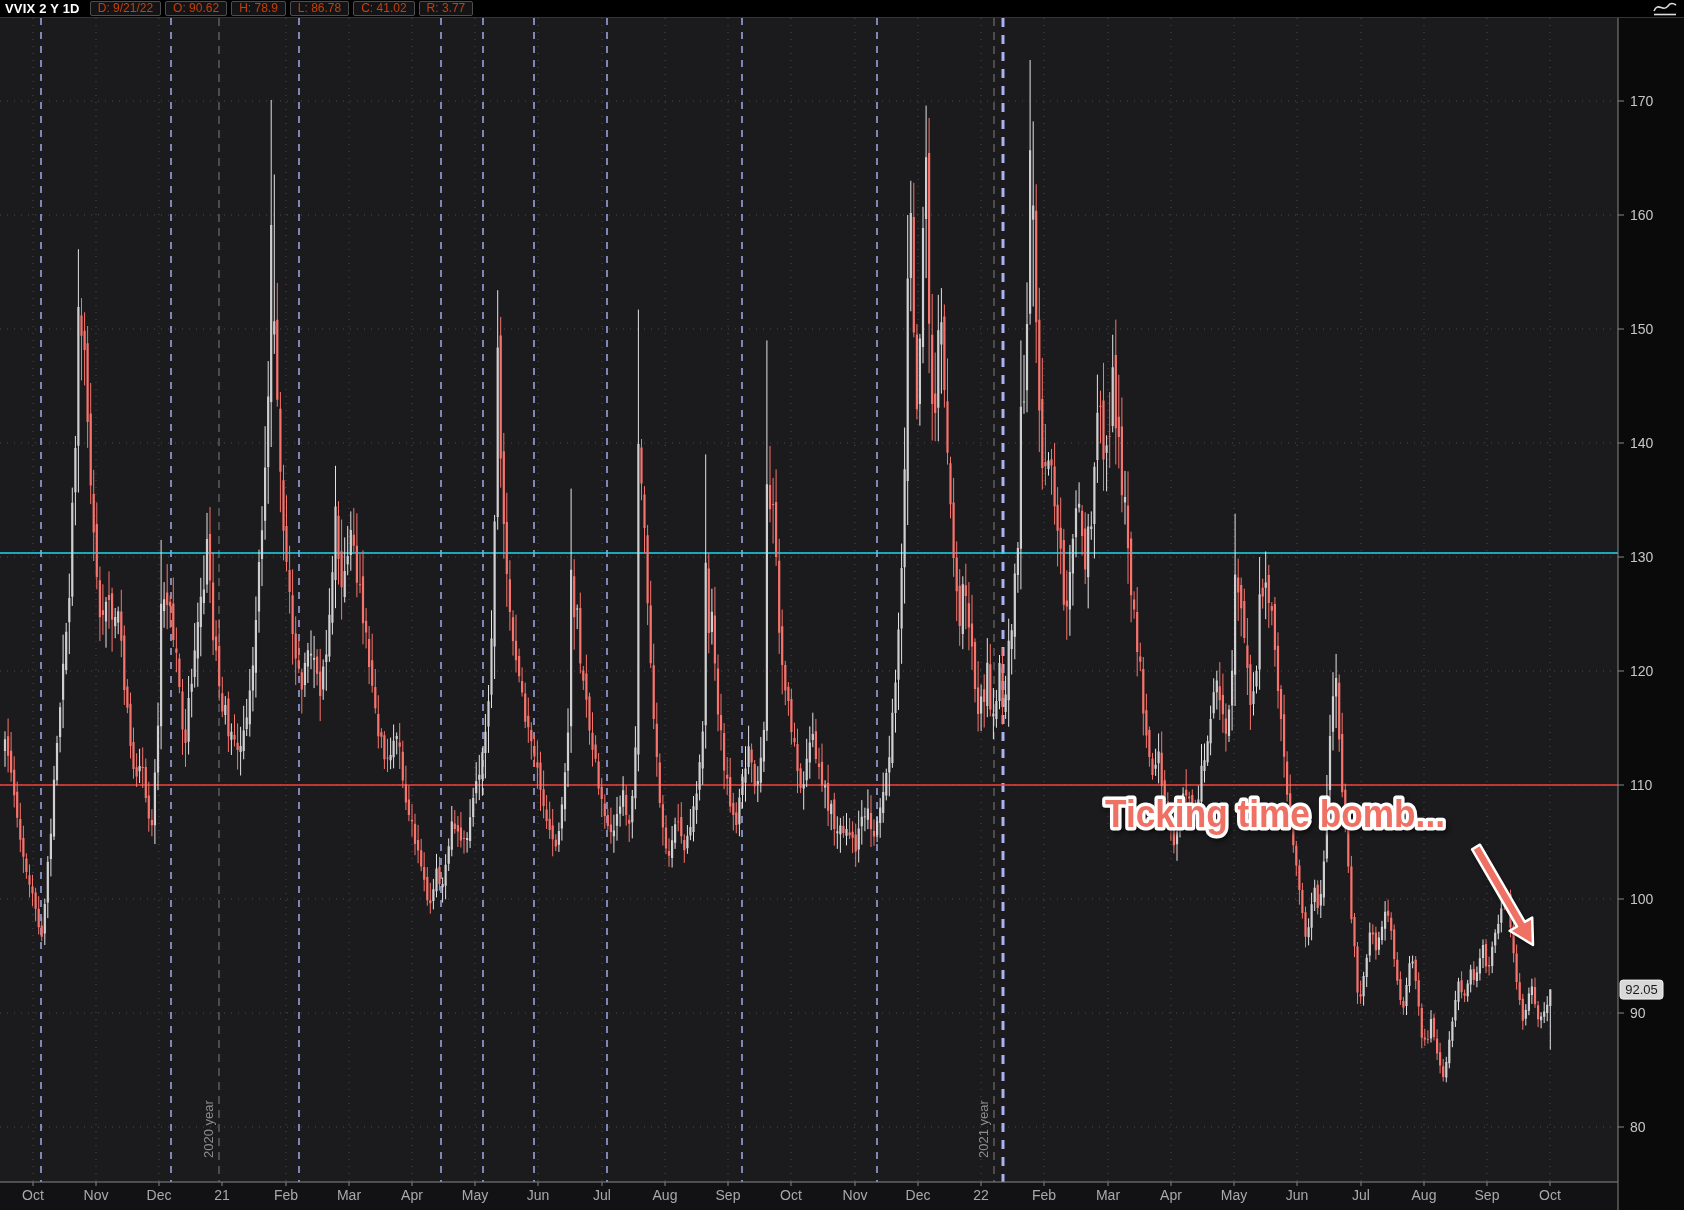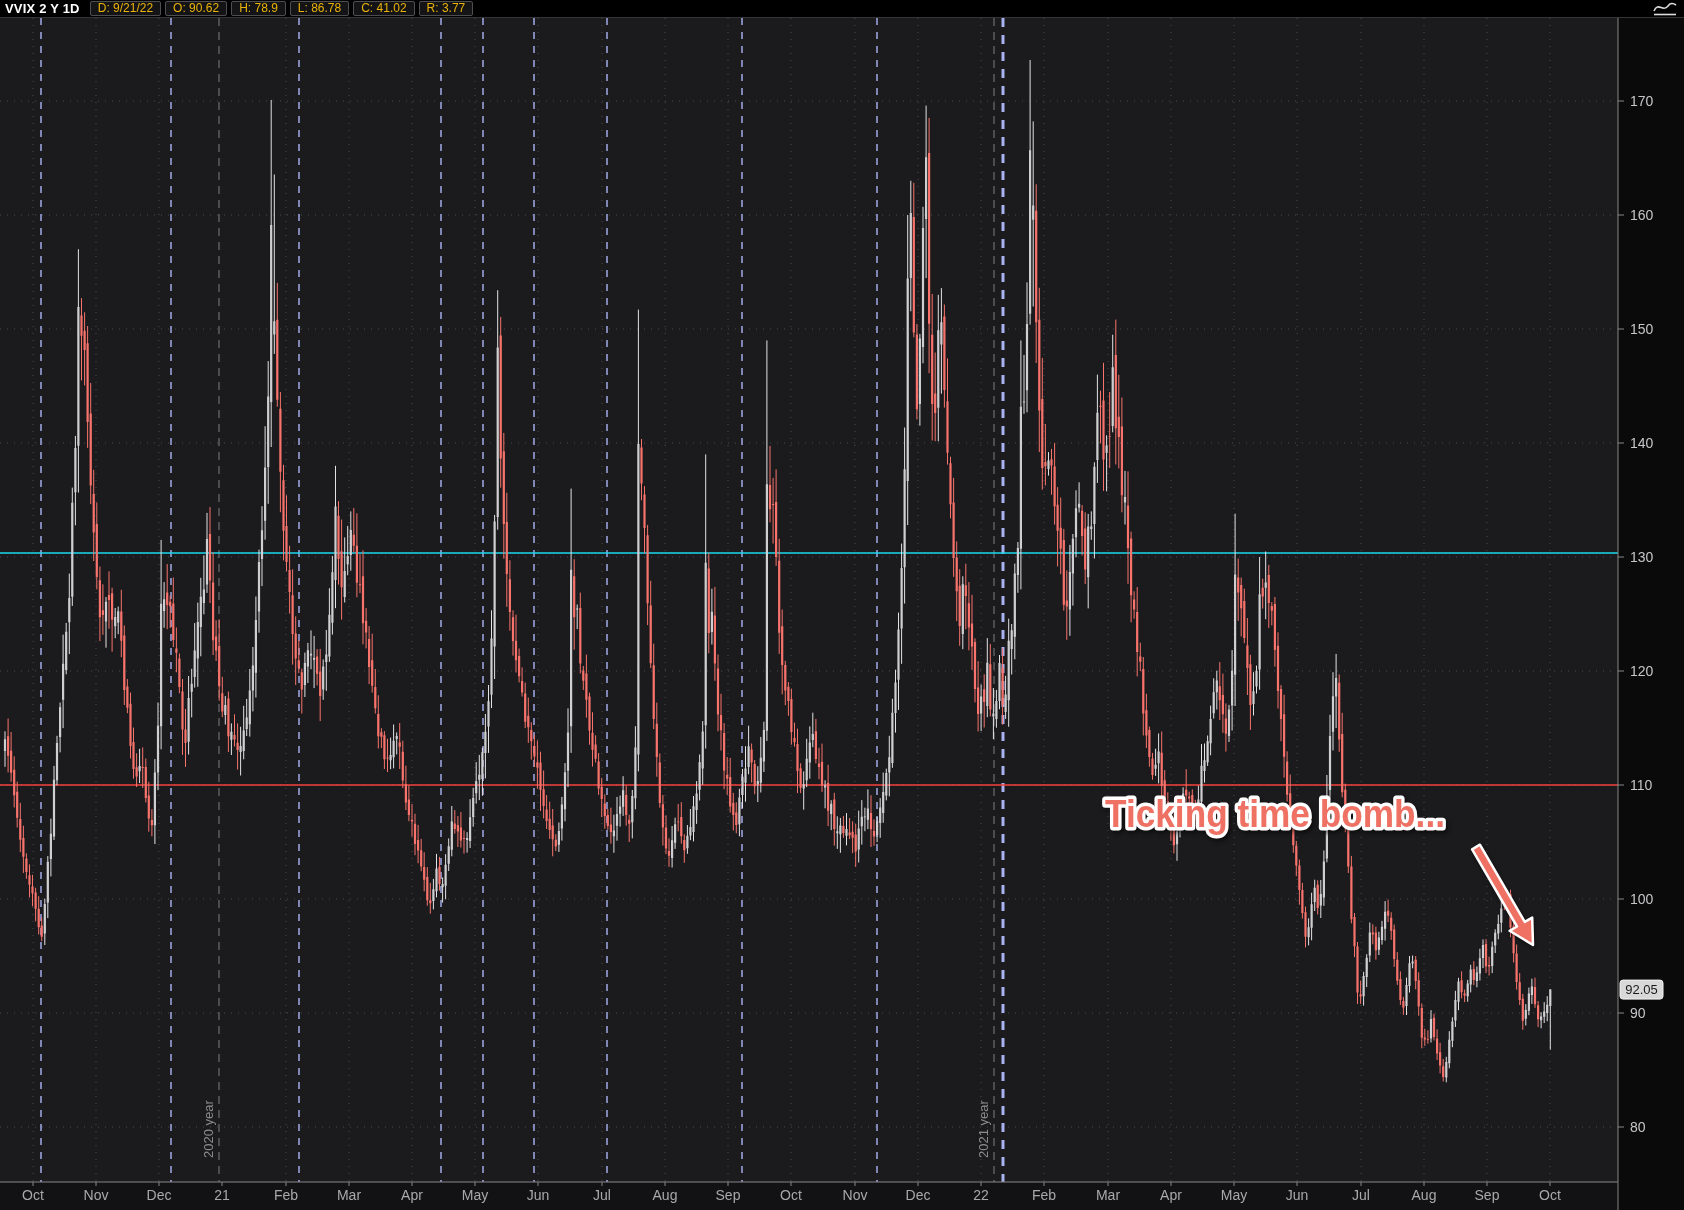--- a/index.html
+++ b/index.html
@@ -1,21 +1,21 @@
 <!DOCTYPE html>
 <html><head>
 <meta charset="utf-8">
 <style>
   html,body{margin:0;padding:0;background:#000;}
   .stage{position:relative;width:1684px;height:1210px;background:#0c0c0d;overflow:hidden;
          font-family:"Liberation Sans",sans-serif;}
   .hdr{position:absolute;left:0;top:0;width:1684px;height:17px;background:#000;
        border-bottom:1px solid #343436;display:flex;align-items:center;z-index:5;}
   .sym{font-size:13px;font-weight:bold;color:#fff;padding:0 10px 0 5px;letter-spacing:.2px;}
-  .fbox{border:1px solid #4e4e50;border-radius:2px;background:#141416;color:#eab308;
+  .fbox{border:1px solid #4e4e50;border-radius:2px;background:#141416;color:#c2410c;
         font-size:12px;line-height:13px;padding:0 7px;margin-right:4px;white-space:nowrap;}
   .hicon{position:absolute;right:4px;top:1px;}
   svg text{font-family:"Liberation Sans",sans-serif;}
 </style>
 </head>
 <body>
 
 <div class="stage">
 
   <div class="hdr">

